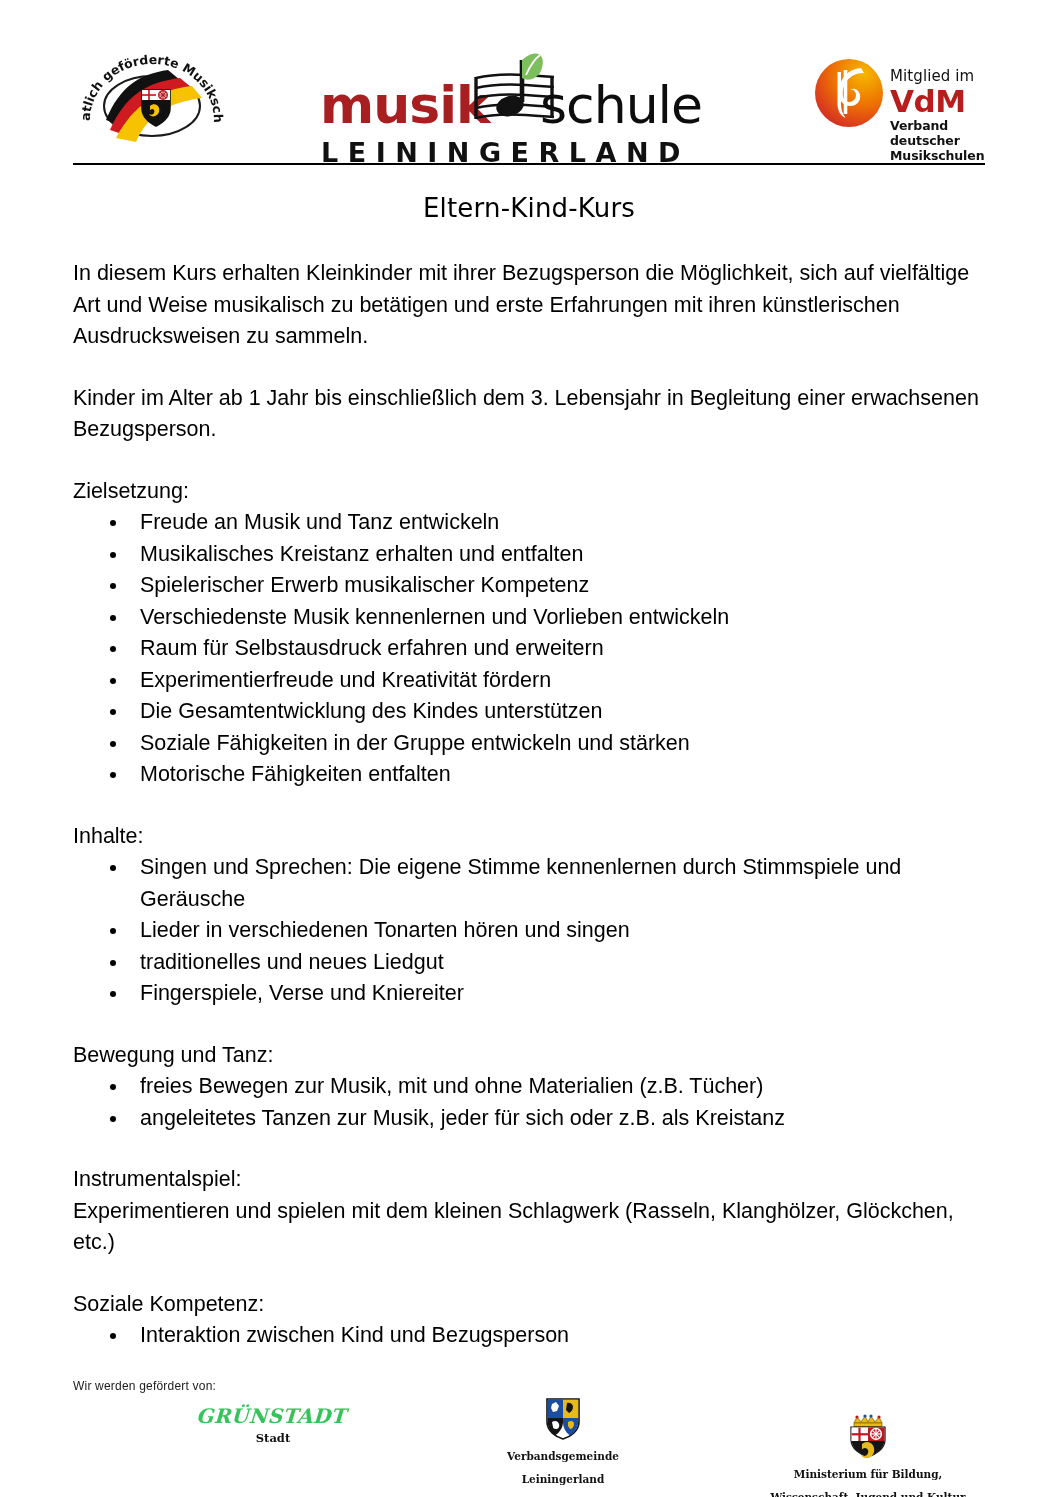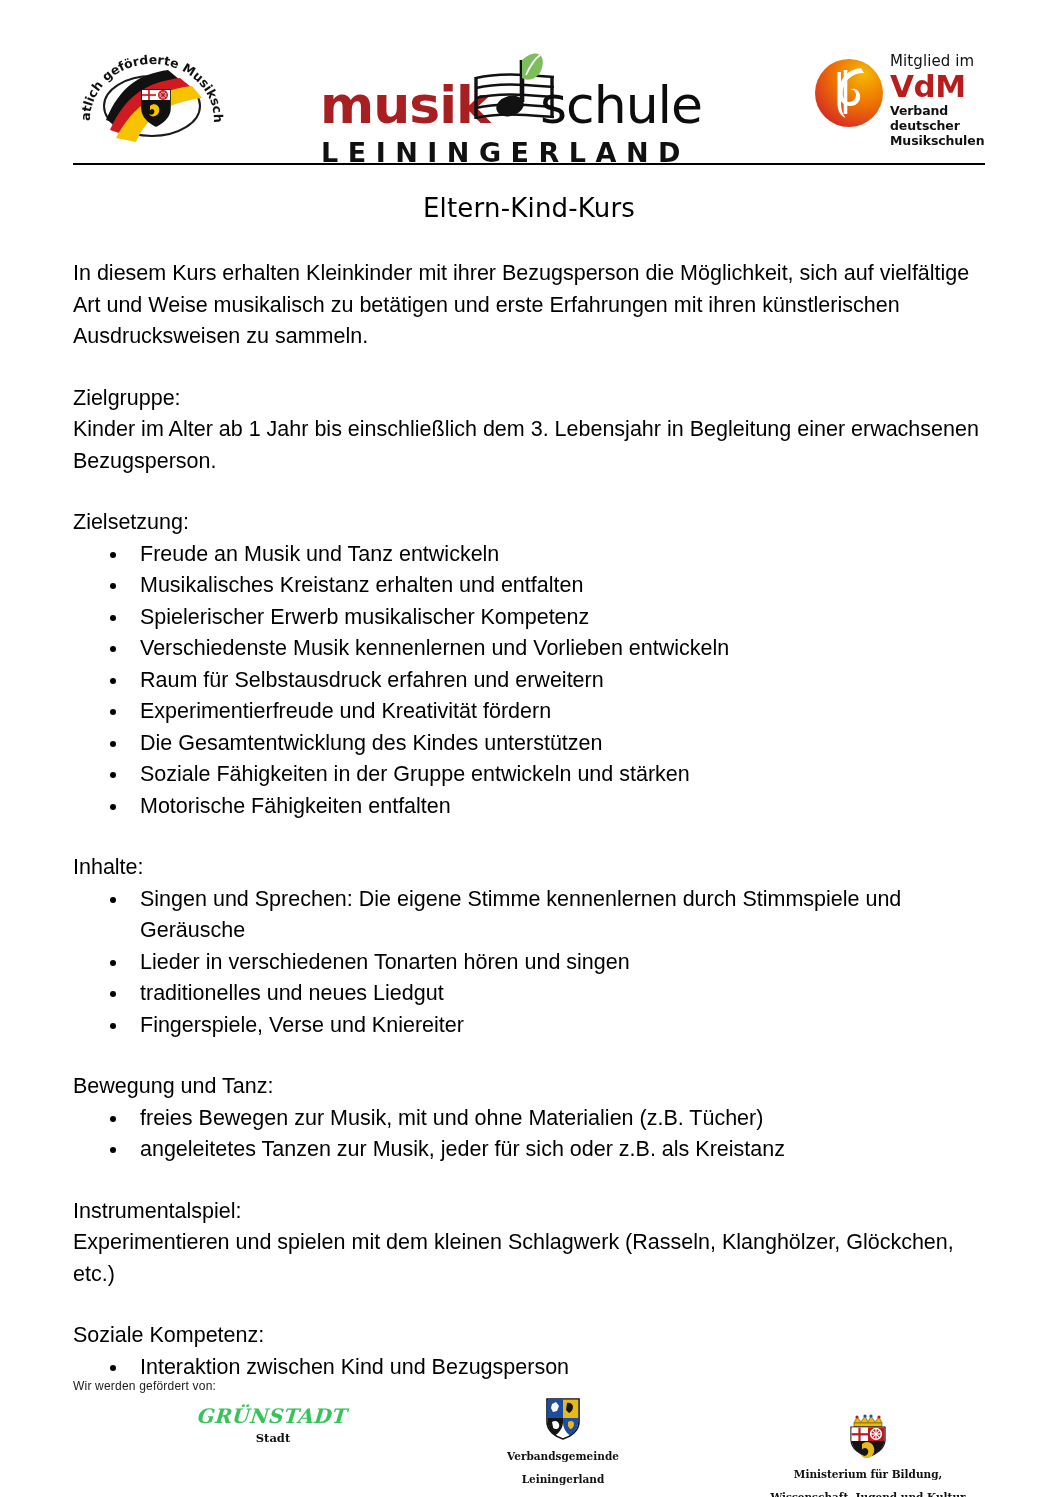--- a/index.html
+++ b/index.html
@@ -86,21 +86,21 @@
   .vdm {
     position: absolute;
     left: 812px; top: 52px;
     width: 188px; height: 98px;
   }
   .vdm-mark {
     position: absolute;
     left: 0; top: 4px;
     width: 74px; height: 74px;
   }
-  .vdm-text { position: absolute; left: 78px; top: 1px; }
+  .vdm-text { position: absolute; left: 78px; top: 16px; }
   .vdm-l1 {
     font-family: "DejaVu Sans", sans-serif;
     font-size: 15px; color: #111; line-height: 17px;
     letter-spacing: .1px;
   }
   .vdm-l2 {
     font-family: "DejaVu Sans", sans-serif;
     font-size: 31px; font-weight: 700; color: #b91c1c;
     line-height: 33px; letter-spacing: -0.5px;
   }
@@ -313,21 +313,20 @@
   <div class="hrule"></div>
 
   <div class="doc-title">Eltern-Kind-Kurs</div>
 
   <div class="content">
 
     <p class="para">In diesem Kurs erhalten Kleinkinder mit ihrer Bezugsperson die Möglichkeit, sich auf vielfältige Art und Weise musikalisch zu betätigen und erste Erfahrungen mit ihren künstlerischen Ausdrucksweisen zu sammeln.</p>
 
     <div class="gap"></div>
 
-    <p class="para">Zielgruppe:</p>
     <p class="para">Kinder im Alter ab 1 Jahr bis einschließlich dem 3. Lebensjahr in Begleitung einer erwachsenen Bezugsperson.</p>
 
     <div class="gap"></div>
 
     <p class="para">Zielsetzung:</p>
     <ul class="bullets">
       <li>Freude an Musik und Tanz entwickeln</li>
       <li>Musikalisches Kreistanz erhalten und entfalten</li>
       <li>Spielerischer Erwerb musikalischer Kompetenz</li>
       <li>Verschiedenste Musik kennenlernen und Vorlieben entwickeln</li>

